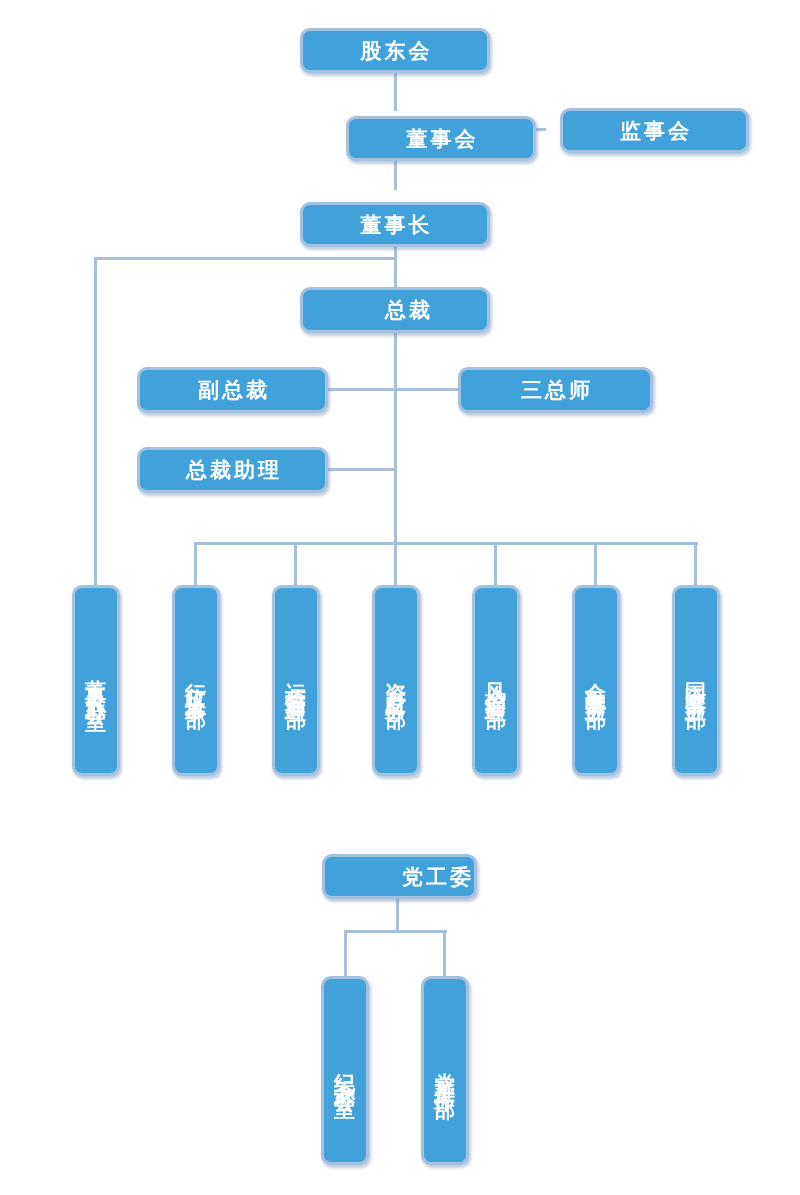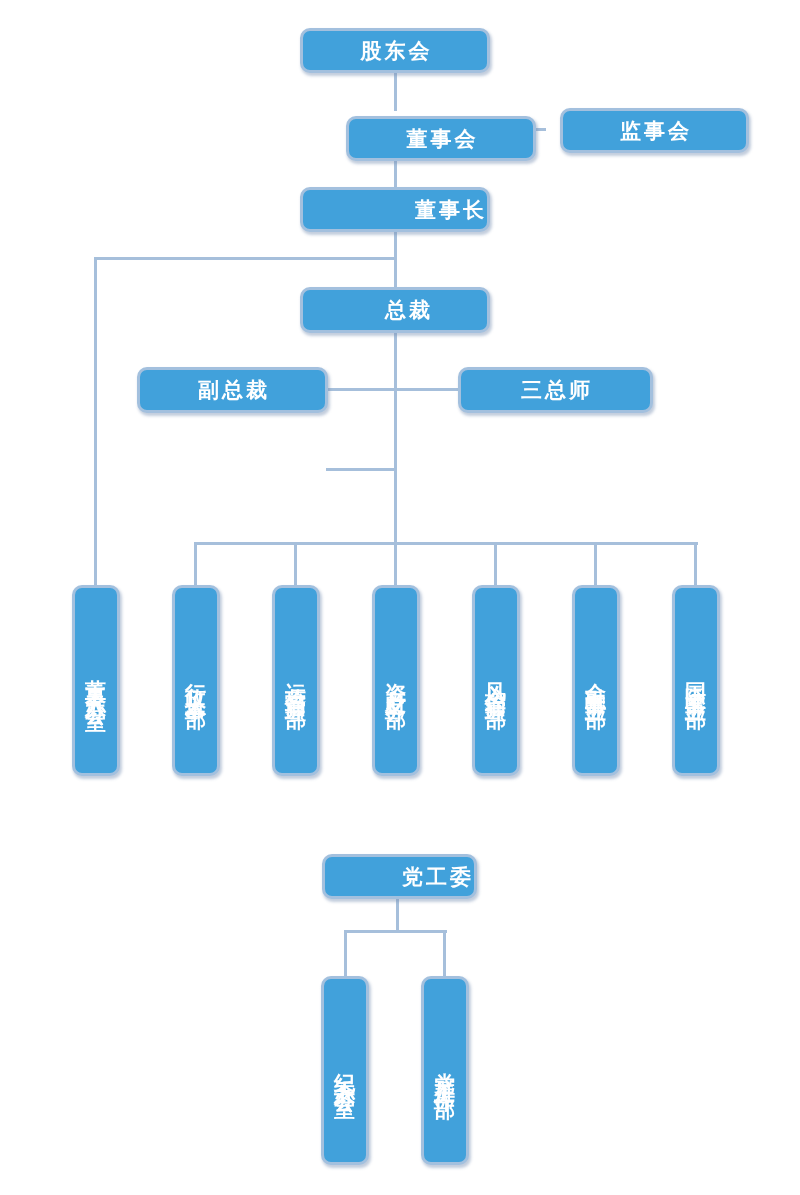--- a/index.html
+++ b/index.html
@@ -64,31 +64,34 @@
 
   <div class="node hnode" style="left:300px; top:28px; width:190px; height:45px;">
     <span class="label">股东会</span>
   </div>
   <div class="node hnode" style="left:300px; top:116px; width:190px; height:45px;margin-left:46px;">
     <span class="label">董事会</span>
   </div>
   <div class="node hnode" style="left:543px; top:108px; width:189px; height:45px;margin-left:17px;">
     <span class="label">监事会</span>
   </div>
-  <div class="node hnode" style="left:300px; top:187px; width:190px; height:45px;justify-content:flex-end;">
+  <div class="node hnode" style="left:300px; top:202px; width:190px; height:45px;">
     <span class="label">董事长</span>
   </div>
   <div class="node hnode" style="left:300px; top:287px; width:190px; height:46px;padding-left:28px;">
     <span class="label">总裁</span>
   </div>
   <div class="node hnode" style="left:137px; top:367px; width:191px; height:46px;">
     <span class="label">副总裁</span>
   </div>
   <div class="node hnode" style="left:458px; top:367px; width:195px; height:46px;">
     <span class="label">三总师</span>
+  </div>
+  <div class="node hnode" style="left:137px; top:447px; width:191px; height:46px;">
+    <span class="label">总裁助理</span>
   </div>
 
   <div class="node vnode" style="left:72px; top:585px; width:48px; height:191px;">
     <span class="label">董事会办公室</span>
   </div>
   <div class="node vnode" style="left:172px; top:585px; width:48px; height:191px;">
     <span class="label">行政人事部</span>
   </div>
   <div class="node vnode" style="left:272px; top:585px; width:48px; height:191px;">
     <span class="label">运营管理部</span>

